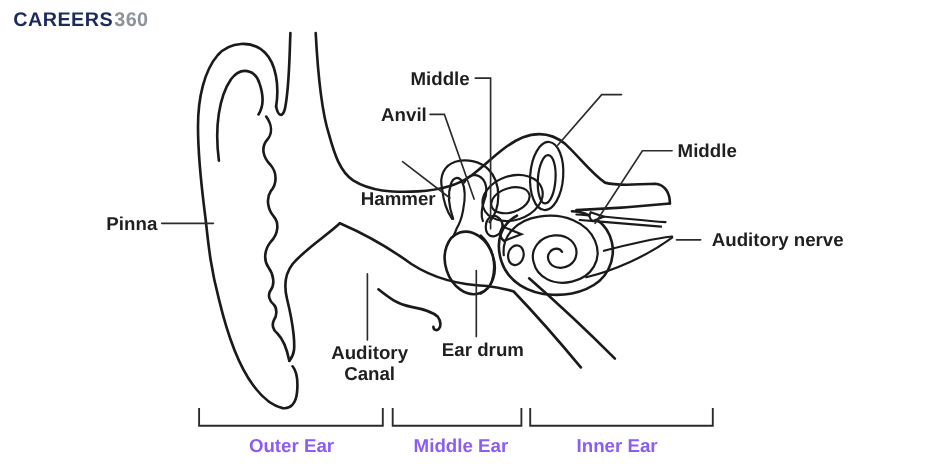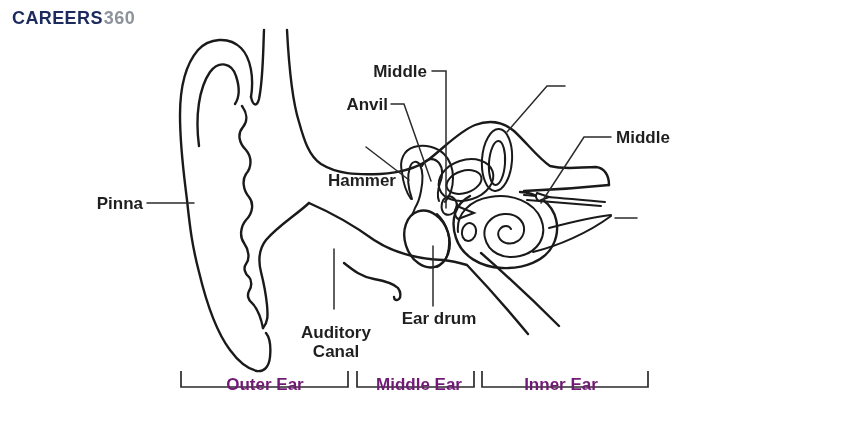--- a/index.html
+++ b/index.html
@@ -20,22 +20,22 @@
   .lbl{position:absolute;font-size:17px;font-weight:600;color:#1f1f1f;white-space:nowrap;line-height:19px;}
   .lbl-multi{white-space:pre-line;text-align:center;}
   #lbl-pinna{right:717px;top:194px;padding-left:20px;}
   #lbl-stirrup{right:433px;top:62px;}
   #lbl-anvil{right:472px;top:95px;}
   #lbl-hammer{right:464px;top:127px;margin-top:44px;}
   #lbl-semicircular{left:572px;top:78px;}
   #lbl-cochlea{left:616px;top:128px;}
   #lbl-auditory-nerve{left:647px;top:209px;}
   #lbl-ear-drum{left:439px;top:309px;transform:translateX(-50%);}
-  #lbl-auditory-canal{left:336px;top:323px;transform:translateX(-50%);}
-  .region-lbl{position:absolute;top:375px;transform:translateX(-50%);font-size:17px;font-weight:600;color:#701a75;white-space:nowrap;}
+  #lbl-auditory-canal{left:336px;top:311px;transform:translateX(-50%);}
+  .region-lbl{position:absolute;top:396px;transform:translateX(-50%);font-size:17px;font-weight:600;color:#8b5cf6;white-space:nowrap;}
   #region-outer{left:265px;}
   #region-middle{left:419px;text-align:center;}
   #region-inner{left:561px;}
 </style>
 </head>
 <body>
 
 <div id="stage">
 
   <div id="logo">
@@ -127,20 +127,21 @@
       <path class="bracket" d="M 357,371 L 357,387 L 474,387 L 474,371"></path>
       <path class="bracket" d="M 482,371 L 482,387 L 648,387 L 648,371"></path>
     </g>
   </svg>
 
   <div class="lbl" id="lbl-pinna">Pinna</div>
   <div class="lbl" id="lbl-stirrup">Middle</div>
   <div class="lbl" id="lbl-anvil">Anvil</div>
   <div class="lbl" id="lbl-hammer">Hammer</div>
   <div class="lbl" id="lbl-cochlea">Middle</div>
+  <div class="lbl" id="lbl-auditory-nerve">Auditory nerve</div>
   <div class="lbl" id="lbl-ear-drum">Ear drum</div>
   <div class="lbl lbl-multi" id="lbl-auditory-canal">Auditory
 Canal</div>
 
   <div class="region-lbl" id="region-outer">Outer Ear</div>
   <div class="region-lbl" id="region-middle">Middle Ear</div>
   <div class="region-lbl" id="region-inner">Inner Ear</div>
 
 </div>
 

